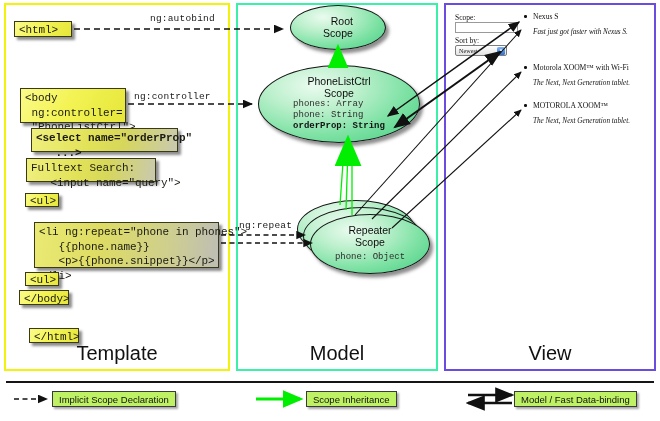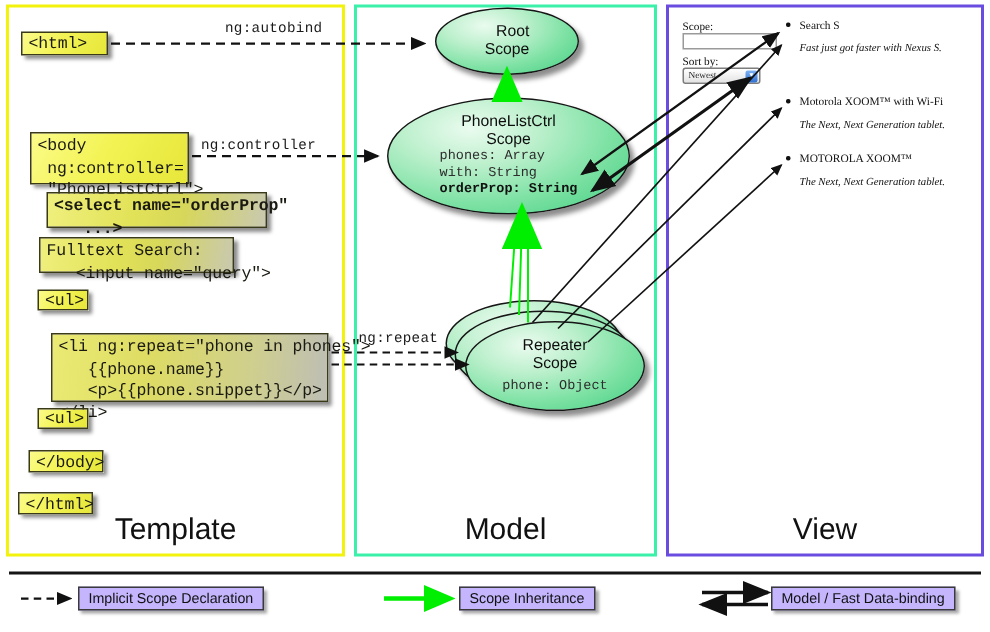--- a/index.html
+++ b/index.html
@@ -187,21 +187,21 @@
     position: absolute;
     left: 6px;
     width: 648px;
     height: 0;
     border-top: 2.2px solid #151515;
   }
   .legend-box {
     position: absolute;
     box-sizing: border-box;
     border: 1.3px solid #3a3a3a;
-    background: #c4b5fd;
+    background: #bef264;
     box-shadow: 2px 2px 2px rgba(0,0,0,0.35);
     font-family: "Liberation Sans", sans-serif;
     font-size: 9.5px;
     color: #111;
     line-height: 15px;
     height: 16px;
     padding: 0 6px;
     white-space: nowrap;
   }
 </style>
@@ -234,37 +234,37 @@
 
   <div class="codebox" style="left:25px; top:193px; width:34px; height:14px; line-height:11px;">&lt;ul&gt;</div>
 
   <div class="codebox grad3" style="left:34px; top:222px; width:185px; height:46px;">&lt;li ng:repeat="phone in phones"&gt;
    {{phone.name}}
    &lt;p&gt;{{phone.snippet}}&lt;/p&gt;
 &lt;/li&gt;</div>
 
   <div class="codebox" style="left:25px; top:272px; width:34px; height:14px; line-height:11px;">&lt;ul&gt;</div>
 
-  <div class="codebox" style="left:19px; top:300px; width:50px; height:15px; line-height:12px;">&lt;/body&gt;</div>
-
-  <div class="codebox" style="left:12px; top:328px; width:50px; height:15px; line-height:12px;">&lt;/html&gt;</div>
+  <div class="codebox" style="left:19px; top:290px; width:50px; height:15px; line-height:12px;">&lt;/body&gt;</div>
+
+  <div class="codebox" style="left:29px; top:328px; width:50px; height:15px; line-height:12px;">&lt;/html&gt;</div>
 
   <div class="scope" style="left:290px; top:5px; width:96px; height:45px;text-align:right;">
     <div class="title">
       <span>Root</span><br>
       <span>Scope</span>
     </div>
   </div>
 
   <div class="scope" style="left:258px; top:65px; width:162px; height:78px;">
     <div class="title">
       <span>PhoneListCtrl</span><br>
       <span>Scope</span>
     </div>
-    <div class="props"><span>phones: Array</span><br><span>with: String</span><br><b>orderProp: String</b></div>
+    <div class="props"><span>phones: Array</span><br><span>phone: String</span><br><b>orderProp: String</b></div>
   </div>
 
   <div class="scope ghost" style="left:297px; top:200px; width:118px; height:58px;"></div>
   <div class="scope ghost" style="left:303px; top:207px; width:118px; height:58px;"></div>
 
   <div class="scope" style="left:310px; top:214px; width:120px; height:60px;">
     <div class="title">
       <span>Repeater</span><br>
       <span>Scope</span>
     </div>
@@ -279,21 +279,21 @@
   <input class="view-input" type="text" style="left: 455px; top: 22px; width: 63px;" placeholder="">
 
   <div class="view-label" style="left:455px; top:36px;">Sort by:</div>
   <div class="view-select" style="left:455px; top:45px; width:52px;">
     <span>Newest</span>
     <span class="arrowbtn">▾</span>
   </div>
 
   <div class="phone-item" style="left:524px; top:12px;">
     <div class="bullet"></div>
-    <div class="name">Search S</div>
+    <div class="name">Nexus S</div>
     <div class="snippet">Fast just got faster with Nexus S.</div>
   </div>
 
   <div class="phone-item" style="left:524px; top:63px;">
     <div class="bullet"></div>
     <div class="name">Motorola XOOM™ with Wi-Fi</div>
     <div class="snippet">The Next, Next Generation tablet.</div>
   </div>
 
   <div class="phone-item" style="left:524px; top:101px;">

